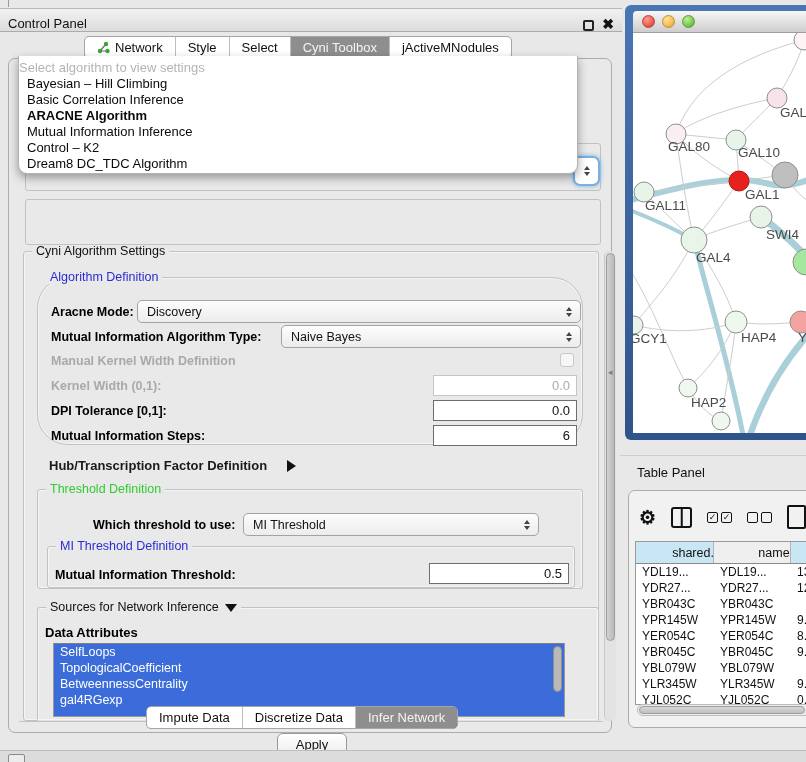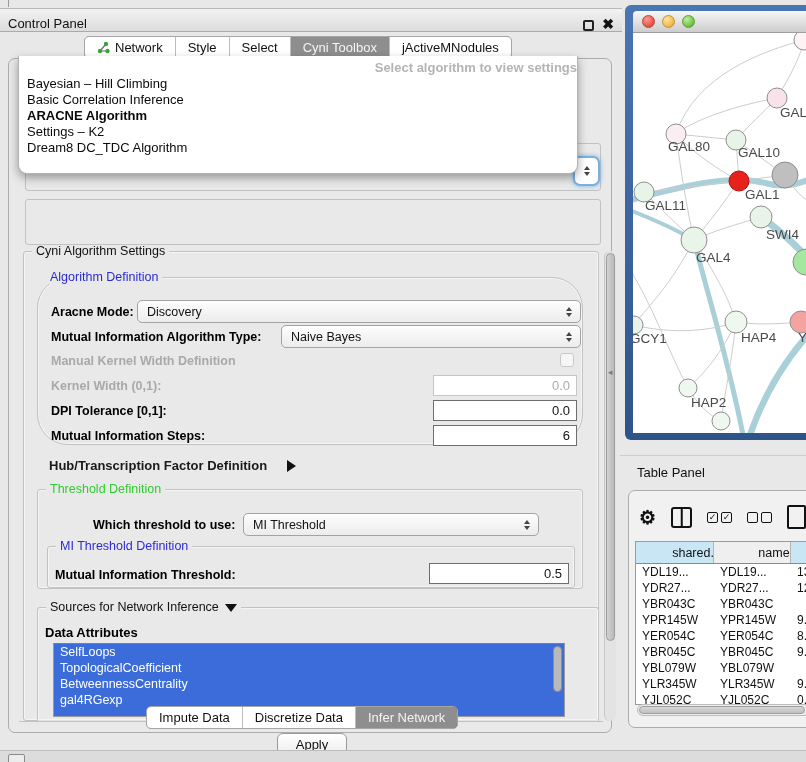--- a/index.html
+++ b/index.html
@@ -65,21 +65,21 @@
   .apply-btn { position:absolute; left:268px; top:674px; width:70px; height:22px;
     background:linear-gradient(#FFFFFF,#EDEDED); border:1px solid #9A9A9A; border-radius:6px;
     font-size:13px; display:flex; align-items:center; justify-content:center; }
   .inner-sep { position:absolute; left:10px; top:662px; width:584px; height:0; border-top:1px solid #C2C2C2; }
   .inner-sep2 { position:absolute; left:2px; top:702px; width:600px; height:0; border-top:1px solid #CFCFCF; }
 
   
   .popup { left:18px; top:56px; width:560px; height:118px; background:#FFFFFF;
     border:1px solid #B3B3B3; border-top:none; border-radius:0 0 9px 9px;
     box-shadow:0 4px 10px rgba(0,0,0,.35); z-index:50; padding-top:3px; }
-  .popup-placeholder { text-align:right; color:#B4B4B4; font-size:13px; height:17px; line-height:17px;font-weight:bold; }
+  .popup-placeholder { text-align:left; color:#B4B4B4; font-size:13px; height:17px; line-height:17px; }
   .popup-item { font-size:13px; height:16px; line-height:16px; padding-left:8px; color:#0A0A0A; white-space:nowrap; }
   .popup-item.current { font-weight:bold; }
 
   
   .frag-box { position:absolute; border:1px solid #C2C2C2; border-radius:3px; z-index:5; }
   .focus-combo { position:absolute; left:564px; top:97px; width:27px; height:30px; background:#FFF;
     border:2px solid #7AAFE0; border-radius:7px; box-shadow:0 0 5px #7AAFE0; z-index:6;
     display:flex; flex-direction:column; align-items:center; justify-content:center; gap:2px; }
 
   .hub-row { position:absolute; left:40px; top:399px; font-size:13px; font-weight:600; color:#1A1A1A;
@@ -278,21 +278,22 @@
       <span>Infer Network</span>
     </div>
 </div>
 
 <div class="abs popup">
   <div class="popup-placeholder">Select algorithm to view settings</div>
   <div>
       <div class="popup-item">Bayesian – Hill Climbing</div>
       <div class="popup-item">Basic Correlation Inference</div>
       <div class="popup-item current">ARACNE Algorithm</div>
-      <div class="popup-item">Settings – K2</div>
+      <div class="popup-item">Mutual Information Inference</div>
+      <div class="popup-item">Control – K2</div>
       <div class="popup-item">Dream8 DC_TDC Algorithm</div>
     </div>
 </div>
 
 <div class="abs net-window">
   <div class="net-titlebar">
     <span class="light red"></span>
     <span class="light yellow"></span>
     <span class="light green"></span>
   </div>

